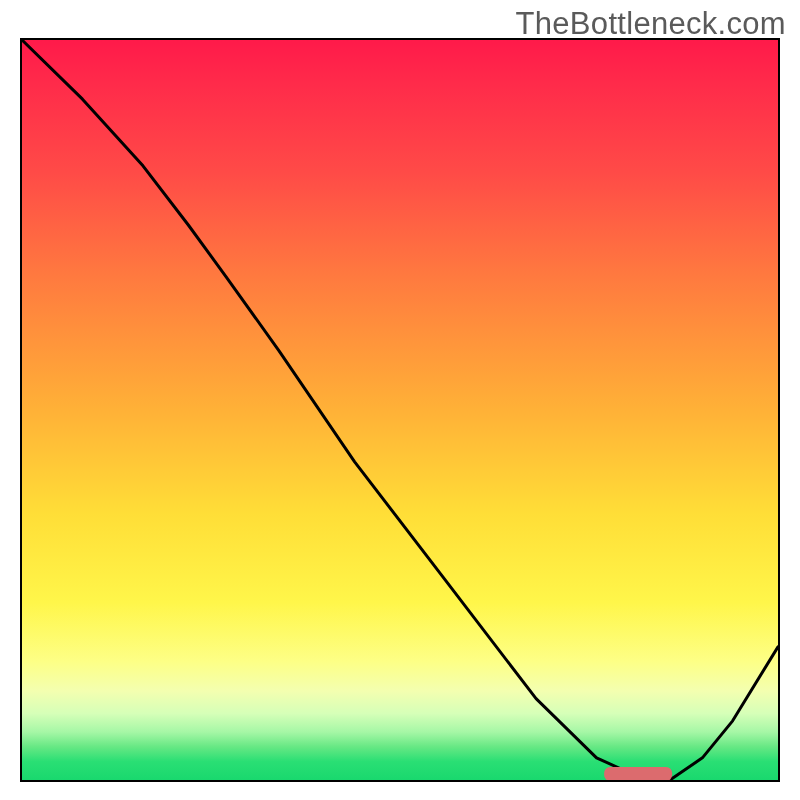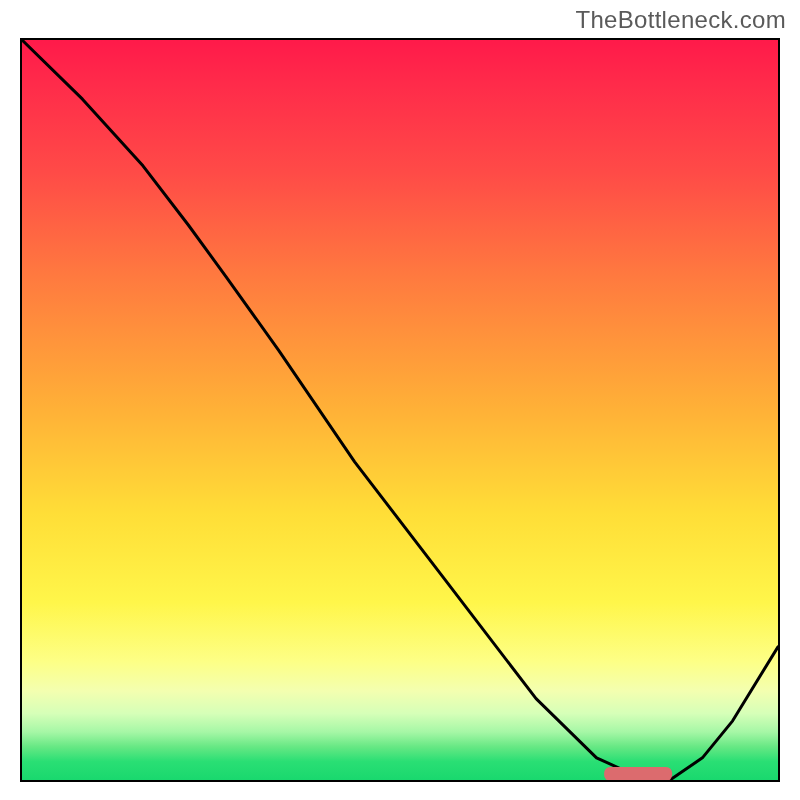--- a/index.html
+++ b/index.html
@@ -13,21 +13,21 @@
   }
   .container {
     position: relative;
     width: 800px;
     height: 800px;
   }
   .watermark {
     position: absolute;
     top: 6px;
     right: 14px;
-    font-size: 24px;
+    font-size: 31px;
     color: #5a5a5a;
     font-weight: 500;
     letter-spacing: 0.3px;
     z-index: 5;
     text-align: right;
   }
   .plot {
     position: absolute;
     left: 20px;
     top: 38px;

